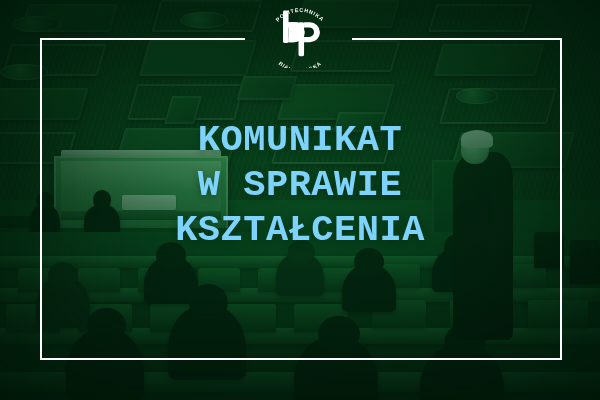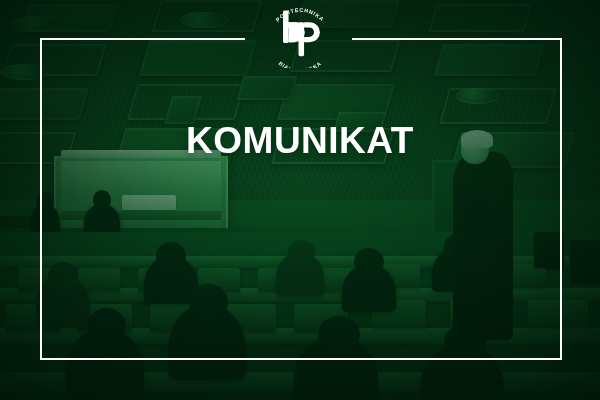--- a/index.html
+++ b/index.html
@@ -289,22 +289,22 @@
   .logo svg { display: block; width: 100%; height: 100%; }
 
   
   .headline {
     position: absolute;
     left: 50%;
     top: 118px;
     transform: translateX(-50%);
     width: 588px;
     text-align: center;
-    color: #ffffff;
-    font-family: Liberation Sans, sans-serif;
+    color: #7dd3fc;
+    font-family: Liberation Mono, monospace;
     font-weight: bold;
     font-size: 37px;
     line-height: 45px;
     letter-spacing: 0.5px;
     text-shadow: 0 2px 7px rgba(0, 30, 12, .45);
   }
   .headline .ln { display: block; white-space: nowrap; }
 </style>
 </head>
 <body>
@@ -459,15 +459,17 @@
         <textPath href="#arcTop" startOffset="50%" text-anchor="middle">POLITECHNIKA</textPath>
       </text>
       <text font-family="Liberation Sans, sans-serif" font-size="7.2" font-weight="bold" fill="#ffffff" letter-spacing="1.1">
         <textPath href="#arcBottom" startOffset="50%" text-anchor="middle">BIAŁOSTOCKA</textPath>
       </text>
     </svg>
   </div>
 
   <div class="headline">
     <span class="ln">KOMUNIKAT</span>
+    <span class="ln">W SPRAWIE</span>
+    <span class="ln">KSZTAŁCENIA</span>
   </div>
 
 </div>
 
 </body></html>

